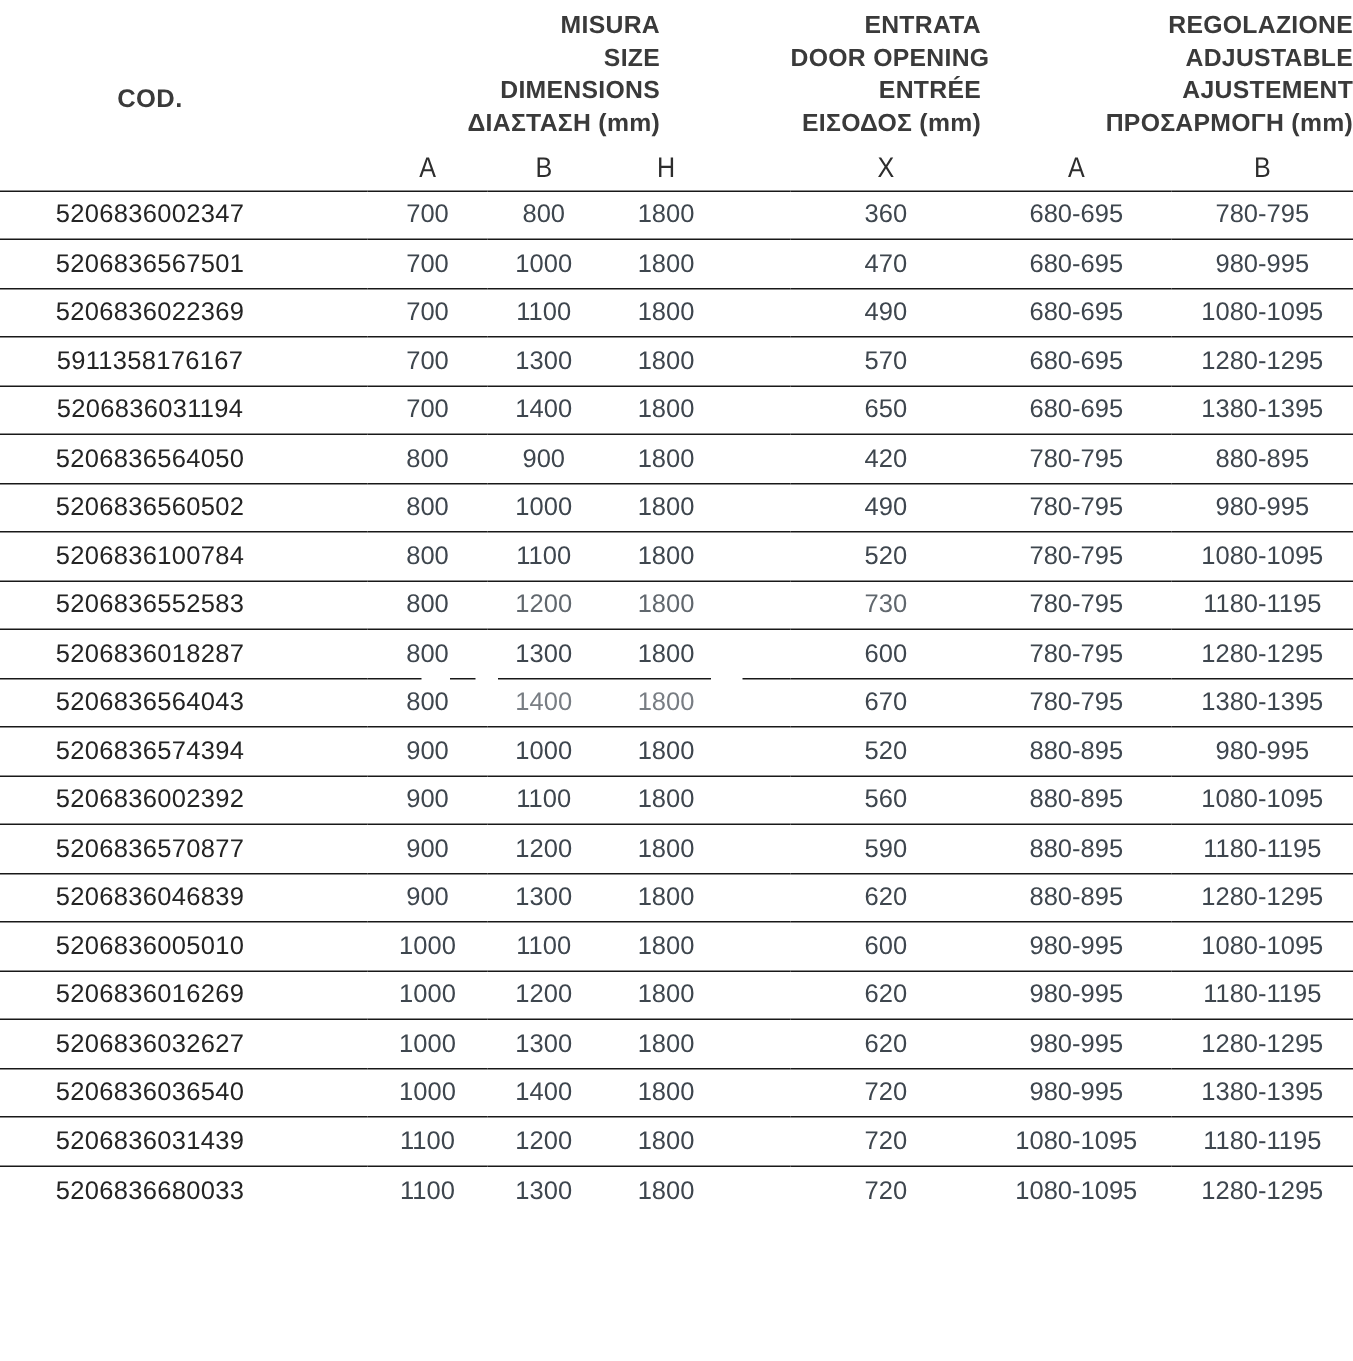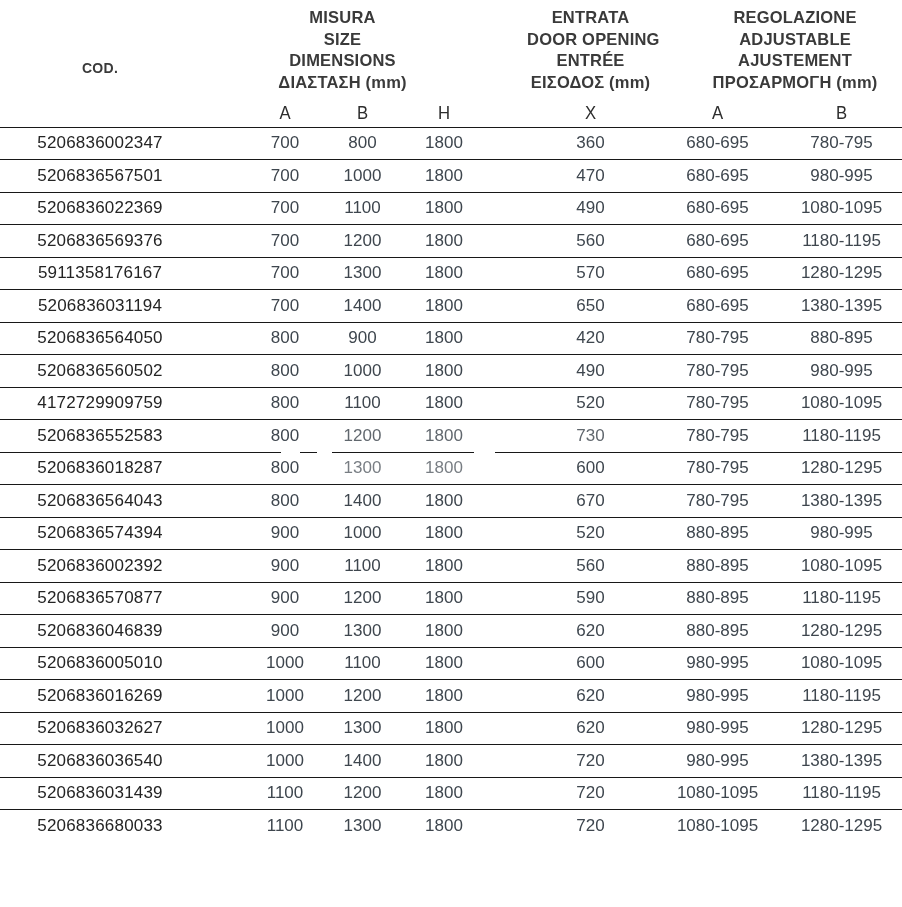--- a/index.html
+++ b/index.html
@@ -22,22 +22,22 @@
   col.c3 { width: 75px;  }  
   col.c4 { width: 88px;  }  
   col.s2 { width: 39px;  }
   col.c5 { width: 127px; }  
   col.c6 { width: 127px; }  
   col.c7 { width: 121px; }  
 
   thead th { font-weight: bold; color: #3a3a3a; padding: 0; }
   tr.grouphead { height: 100px; }
   tr.grouphead th { vertical-align: top; }
-  th.th-cod { vertical-align: bottom !important; padding-bottom: 24px !important; font-size: 14px; letter-spacing: .3px; }
-  .hdr-lines { padding-top: 7px; font-size: 16.5px; line-height: 21.5px; text-align: center; letter-spacing: .2px; }
+  th.th-cod { vertical-align: bottom !important; padding-bottom: 24px !important; font-size: 17px; letter-spacing: .3px; }
+  .hdr-lines { padding-top: 7px; font-size: 16.5px; line-height: 21.5px; text-align: right; letter-spacing: .2px; }
   th.th-misura .hdr-lines { padding-right: 48px; }
   th.th-regolazione .hdr-lines { padding-left: 34px; }
   th.th-entrata .hdr-lines { white-space: nowrap; }
 
   tr.subhead { height: 27px; }
   tr.subhead th {
     font-weight: normal; color: #2d2d2d; font-size: 19px;
     vertical-align: middle; text-align: center;
     transform: scaleX(.88);
   }
@@ -141,31 +141,20 @@
           <td class="c-sp"></td>
           <td class="c-val c-a">700</td>
           <td class="c-val c-b">1100</td>
           <td class="c-val c-h">1800</td>
           <td class="c-sp"></td>
           <td class="c-val c-x">490</td>
           <td class="c-val c-adja">680-695</td>
           <td class="c-val c-adjb">1080-1095</td>
         </tr>
         <tr>
-          <td class="c-cod">5206836569376</td>
-          <td class="c-sp"></td>
-          <td class="c-val c-a">700</td>
-          <td class="c-val c-b">1200</td>
-          <td class="c-val c-h">1800</td>
-          <td class="c-sp"></td>
-          <td class="c-val c-x">560</td>
-          <td class="c-val c-adja">680-695</td>
-          <td class="c-val c-adjb">1180-1195</td>
-        </tr>
-        <tr>
           <td class="c-cod">5911358176167</td>
           <td class="c-sp"></td>
           <td class="c-val c-a">700</td>
           <td class="c-val c-b">1300</td>
           <td class="c-val c-h">1800</td>
           <td class="c-sp"></td>
           <td class="c-val c-x">570</td>
           <td class="c-val c-adja">680-695</td>
           <td class="c-val c-adjb">1280-1295</td>
         </tr>
@@ -196,21 +185,21 @@
           <td class="c-sp"></td>
           <td class="c-val c-a">800</td>
           <td class="c-val c-b">1000</td>
           <td class="c-val c-h">1800</td>
           <td class="c-sp"></td>
           <td class="c-val c-x">490</td>
           <td class="c-val c-adja">780-795</td>
           <td class="c-val c-adjb">980-995</td>
         </tr>
         <tr>
-          <td class="c-cod">4172729909759</td>
+          <td class="c-cod">5206836100784</td>
           <td class="c-sp"></td>
           <td class="c-val c-a">800</td>
           <td class="c-val c-b">1100</td>
           <td class="c-val c-h">1800</td>
           <td class="c-sp"></td>
           <td class="c-val c-x">520</td>
           <td class="c-val c-adja">780-795</td>
           <td class="c-val c-adjb">1080-1095</td>
         </tr>
         <tr class="glitched">

